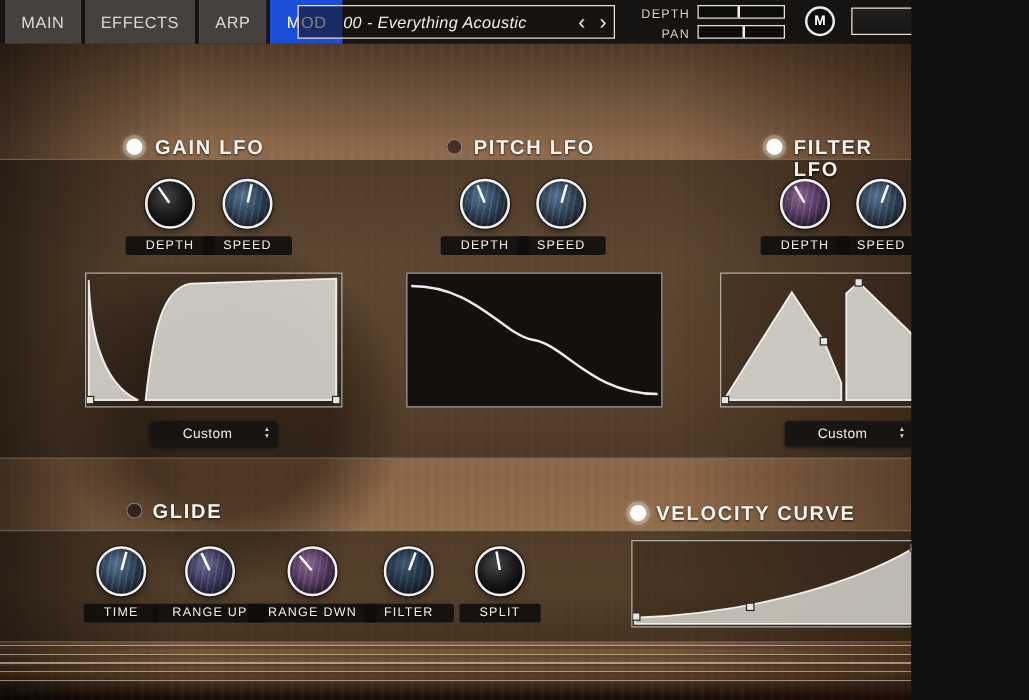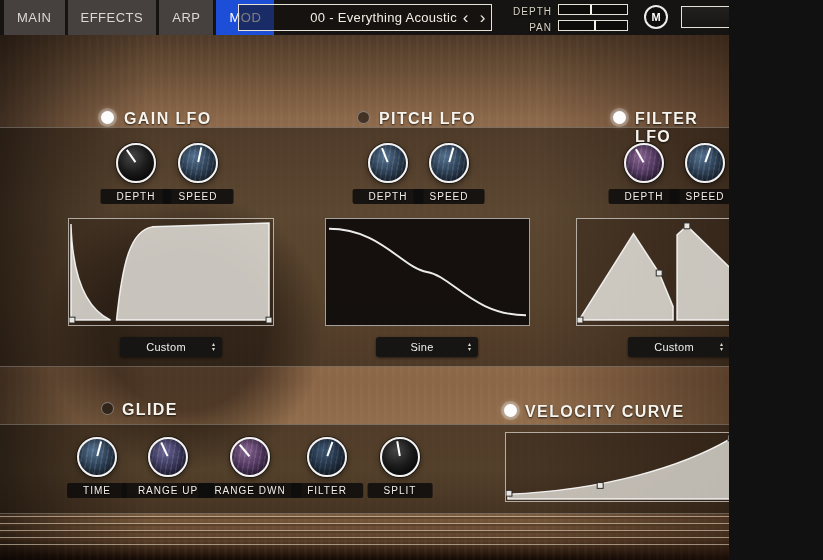--- a/index.html
+++ b/index.html
@@ -22,21 +22,21 @@
   .band-bottom{top:424px;height:88px;}
   
   .topbar{position:absolute;top:0;left:0;right:0;height:35px;background:#161412;z-index:5;}
   .tabs{position:absolute;left:4px;top:0;bottom:0;display:flex;gap:3px;}
   .tab{background:#46413e;color:#dcd8d3;font-size:13px;letter-spacing:.5px;
        padding:0 13px;display:flex;align-items:center;cursor:pointer;}
   .tab.active{background:#1d4ed8;color:#ffffff;}
   .preset{position:absolute;left:238px;top:4px;width:254px;height:27px;box-sizing:border-box;
        border:1px solid #e7e2d6;background:rgba(22,17,12,.55);display:flex;align-items:center;
        color:#f2eee4;}
-  .preset-label{flex:1;text-align:right;font-size:13px;letter-spacing:.3px;}
+  .preset-label{flex:1;text-align:center;font-size:13px;letter-spacing:.3px;font-style:italic;}
   .preset-arrow{width:17px;text-align:center;font-size:17px;line-height:25px;color:#efece4;cursor:pointer;}
   .slider-label{position:absolute;left:498px;width:54px;text-align:right;font-size:10px;
        letter-spacing:1px;color:#d9d3c5;text-shadow:0 1px 2px rgba(0,0,0,.7);}
   .hslider{position:absolute;left:558px;width:70px;height:11px;box-sizing:border-box;
        border:1px solid #e7e2d6;background:rgba(8,6,5,.55);}
   .hslider .ind{position:absolute;top:0;bottom:0;width:2px;background:#f6f3ea;}
   .mbtn{position:absolute;left:644px;top:5px;width:24px;height:24px;border-radius:50%;
        box-sizing:border-box;border:2px solid #ececec;background:rgba(12,10,9,.6);
        color:#fff;font-size:11px;font-weight:bold;display:flex;align-items:center;justify-content:center;cursor:pointer;}
   .meter{position:absolute;left:681px;top:6px;width:87px;height:22px;box-sizing:border-box;
@@ -146,27 +146,20 @@
   <div class="knob face-blue" style="left:429px;top:143px;--a:16deg">
     <div class="ptr"></div>
     </div>
   <div class="badge" style="left:388px;top:189px">DEPTH</div>
   <div class="badge" style="left:449px;top:189px">SPEED</div>
   <div class="wavepanel dark" style="left:325px;top:218px;width:205px;height:108px">
     <svg viewBox="0 0 205 108" preserveAspectRatio="none">
       <path d="M3,10 C55,10 77,50 102,54 C127,58 149,98 202,98" fill="none" stroke="#ececec" stroke-width="2"></path>
     </svg>
   </div>
-  <div class="dd" style="left:376px;top:337px">
-    <span class="lbl">Sine</span>
-    <span class="spin">
-      <span>▴</span>
-      <span>▾</span>
-    </span>
-  </div>
 
   <div class="toggle on" style="left:613px;top:111px"></div>
   <div class="sec-title" style="left:635px;top:110px">FILTER LFO</div>
   <div class="knob face-purple" style="left:624px;top:143px;--a:-30deg">
     <div class="ptr"></div>
     </div>
   <div class="knob face-blue" style="left:685px;top:143px;--a:20deg">
     <div class="ptr"></div>
     </div>
   <div class="badge" style="left:644px;top:189px">DEPTH</div>

